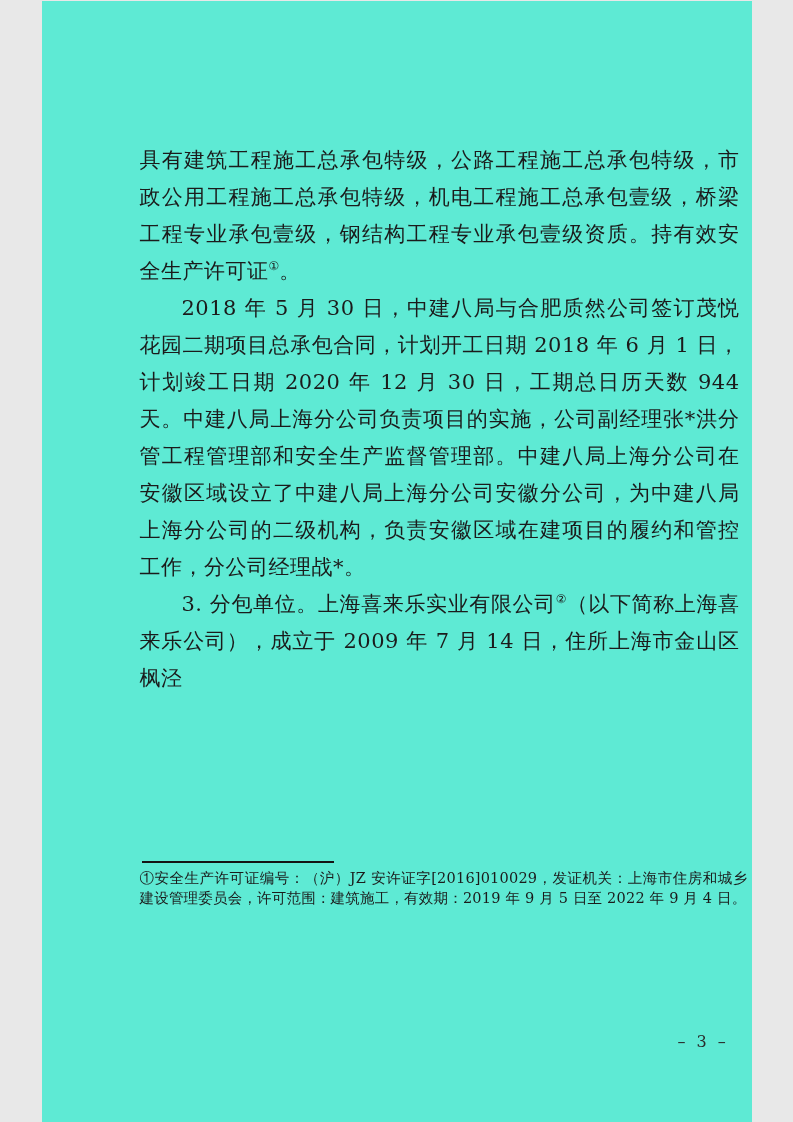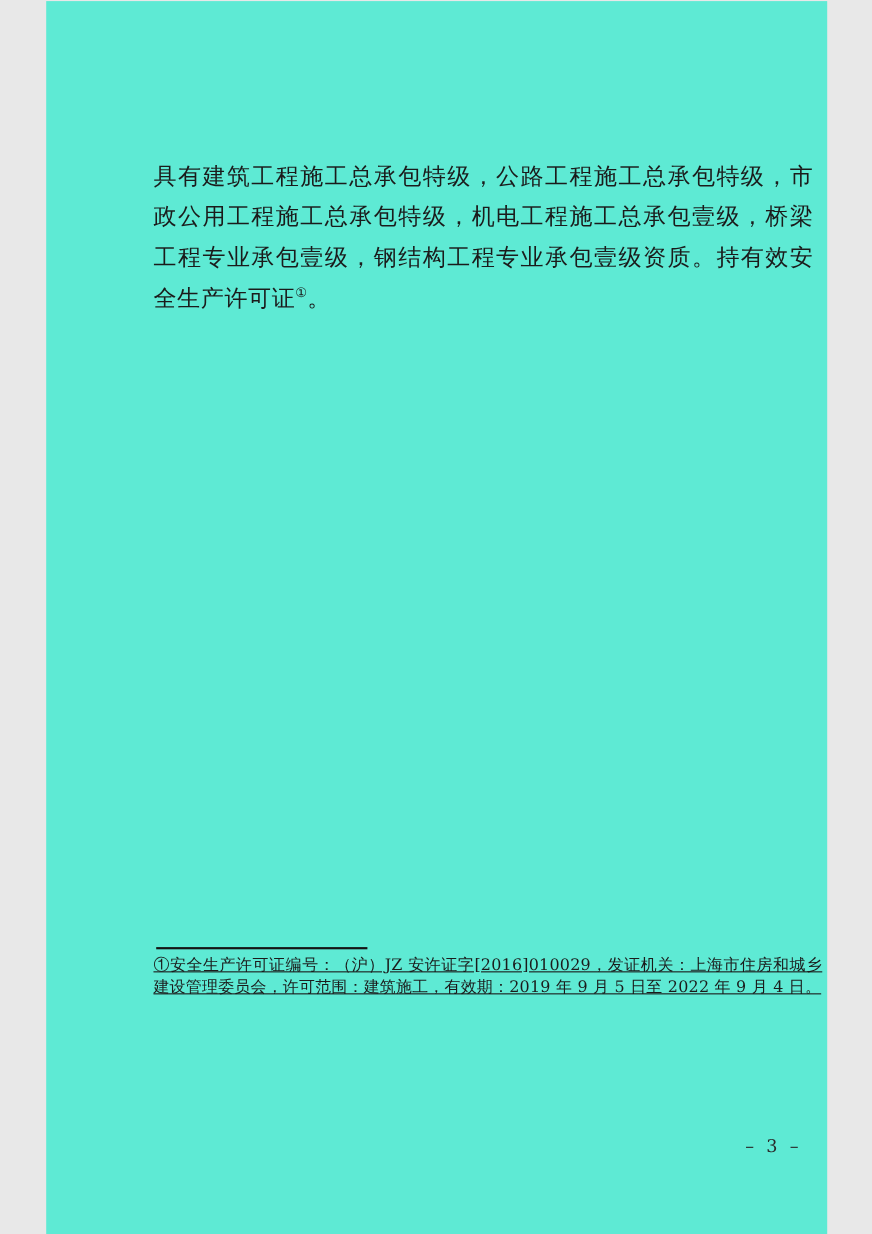--- a/index.html
+++ b/index.html
@@ -43,37 +43,39 @@
   .footnotes {
     position: absolute;
     left: 98px;
     top: 867px;
     width: 608px;
     font-size: 14.5px;
     line-height: 20px;
     text-align: justify;
     letter-spacing: 0.2px;
   }
-  .footnotes p { margin: 0; text-decoration: underline; }
+  .footnotes p { margin: 0; }
   .page-number {
     position: absolute;
     left: 636px;
     top: 1031px;
     font-size: 16px;
     letter-spacing: 3px;
     color: #2a2a2a;
   }
 </style>
 </head>
 <body>
 
 <div class="page">
 
   <div class="body-text">
     <p class="no-indent"><span>具有建筑工程施工总承包特级，公路工程施工总承包特级，市政公用工程施工总承包特级，机电工程施工总承包壹级，桥梁工程专业承包壹级，钢结构工程专业承包壹级资质。持有效安全生产许可证</span><sup class="fn-sup">①</sup><span>。</span></p>
+    <p>2018 年 5 月 30 日，中建八局与合肥质然公司签订茂悦花园二期项目总承包合同，计划开工日期 2018 年 6 月 1 日，计划竣工日期 2020 年 12 月 30 日，工期总日历天数 944 天。中建八局上海分公司负责项目的实施，公司副经理张*洪分管工程管理部和安全生产监督管理部。中建八局上海分公司在安徽区域设立了中建八局上海分公司安徽分公司，为中建八局上海分公司的二级机构，负责安徽区域在建项目的履约和管控工作，分公司经理战*。</p>
+    <p><span>3. 分包单位。上海喜来乐实业有限公司</span><sup class="fn-sup">②</sup><span>（以下简称上海喜来乐公司），成立于 2009 年 7 月 14 日，住所上海市金山区枫泾</span></p>
   </div>
 
   <div class="footnote-rule"></div>
 
   <div class="footnotes">
     <p>①安全生产许可证编号：（沪）JZ 安许证字[2016]010029，发证机关：上海市住房和城乡建设管理委员会，许可范围：建筑施工，有效期：2019 年 9 月 5 日至 2022 年 9 月 4 日。</p>
   </div>
 
   <div class="page-number">– 3 –</div>
 

